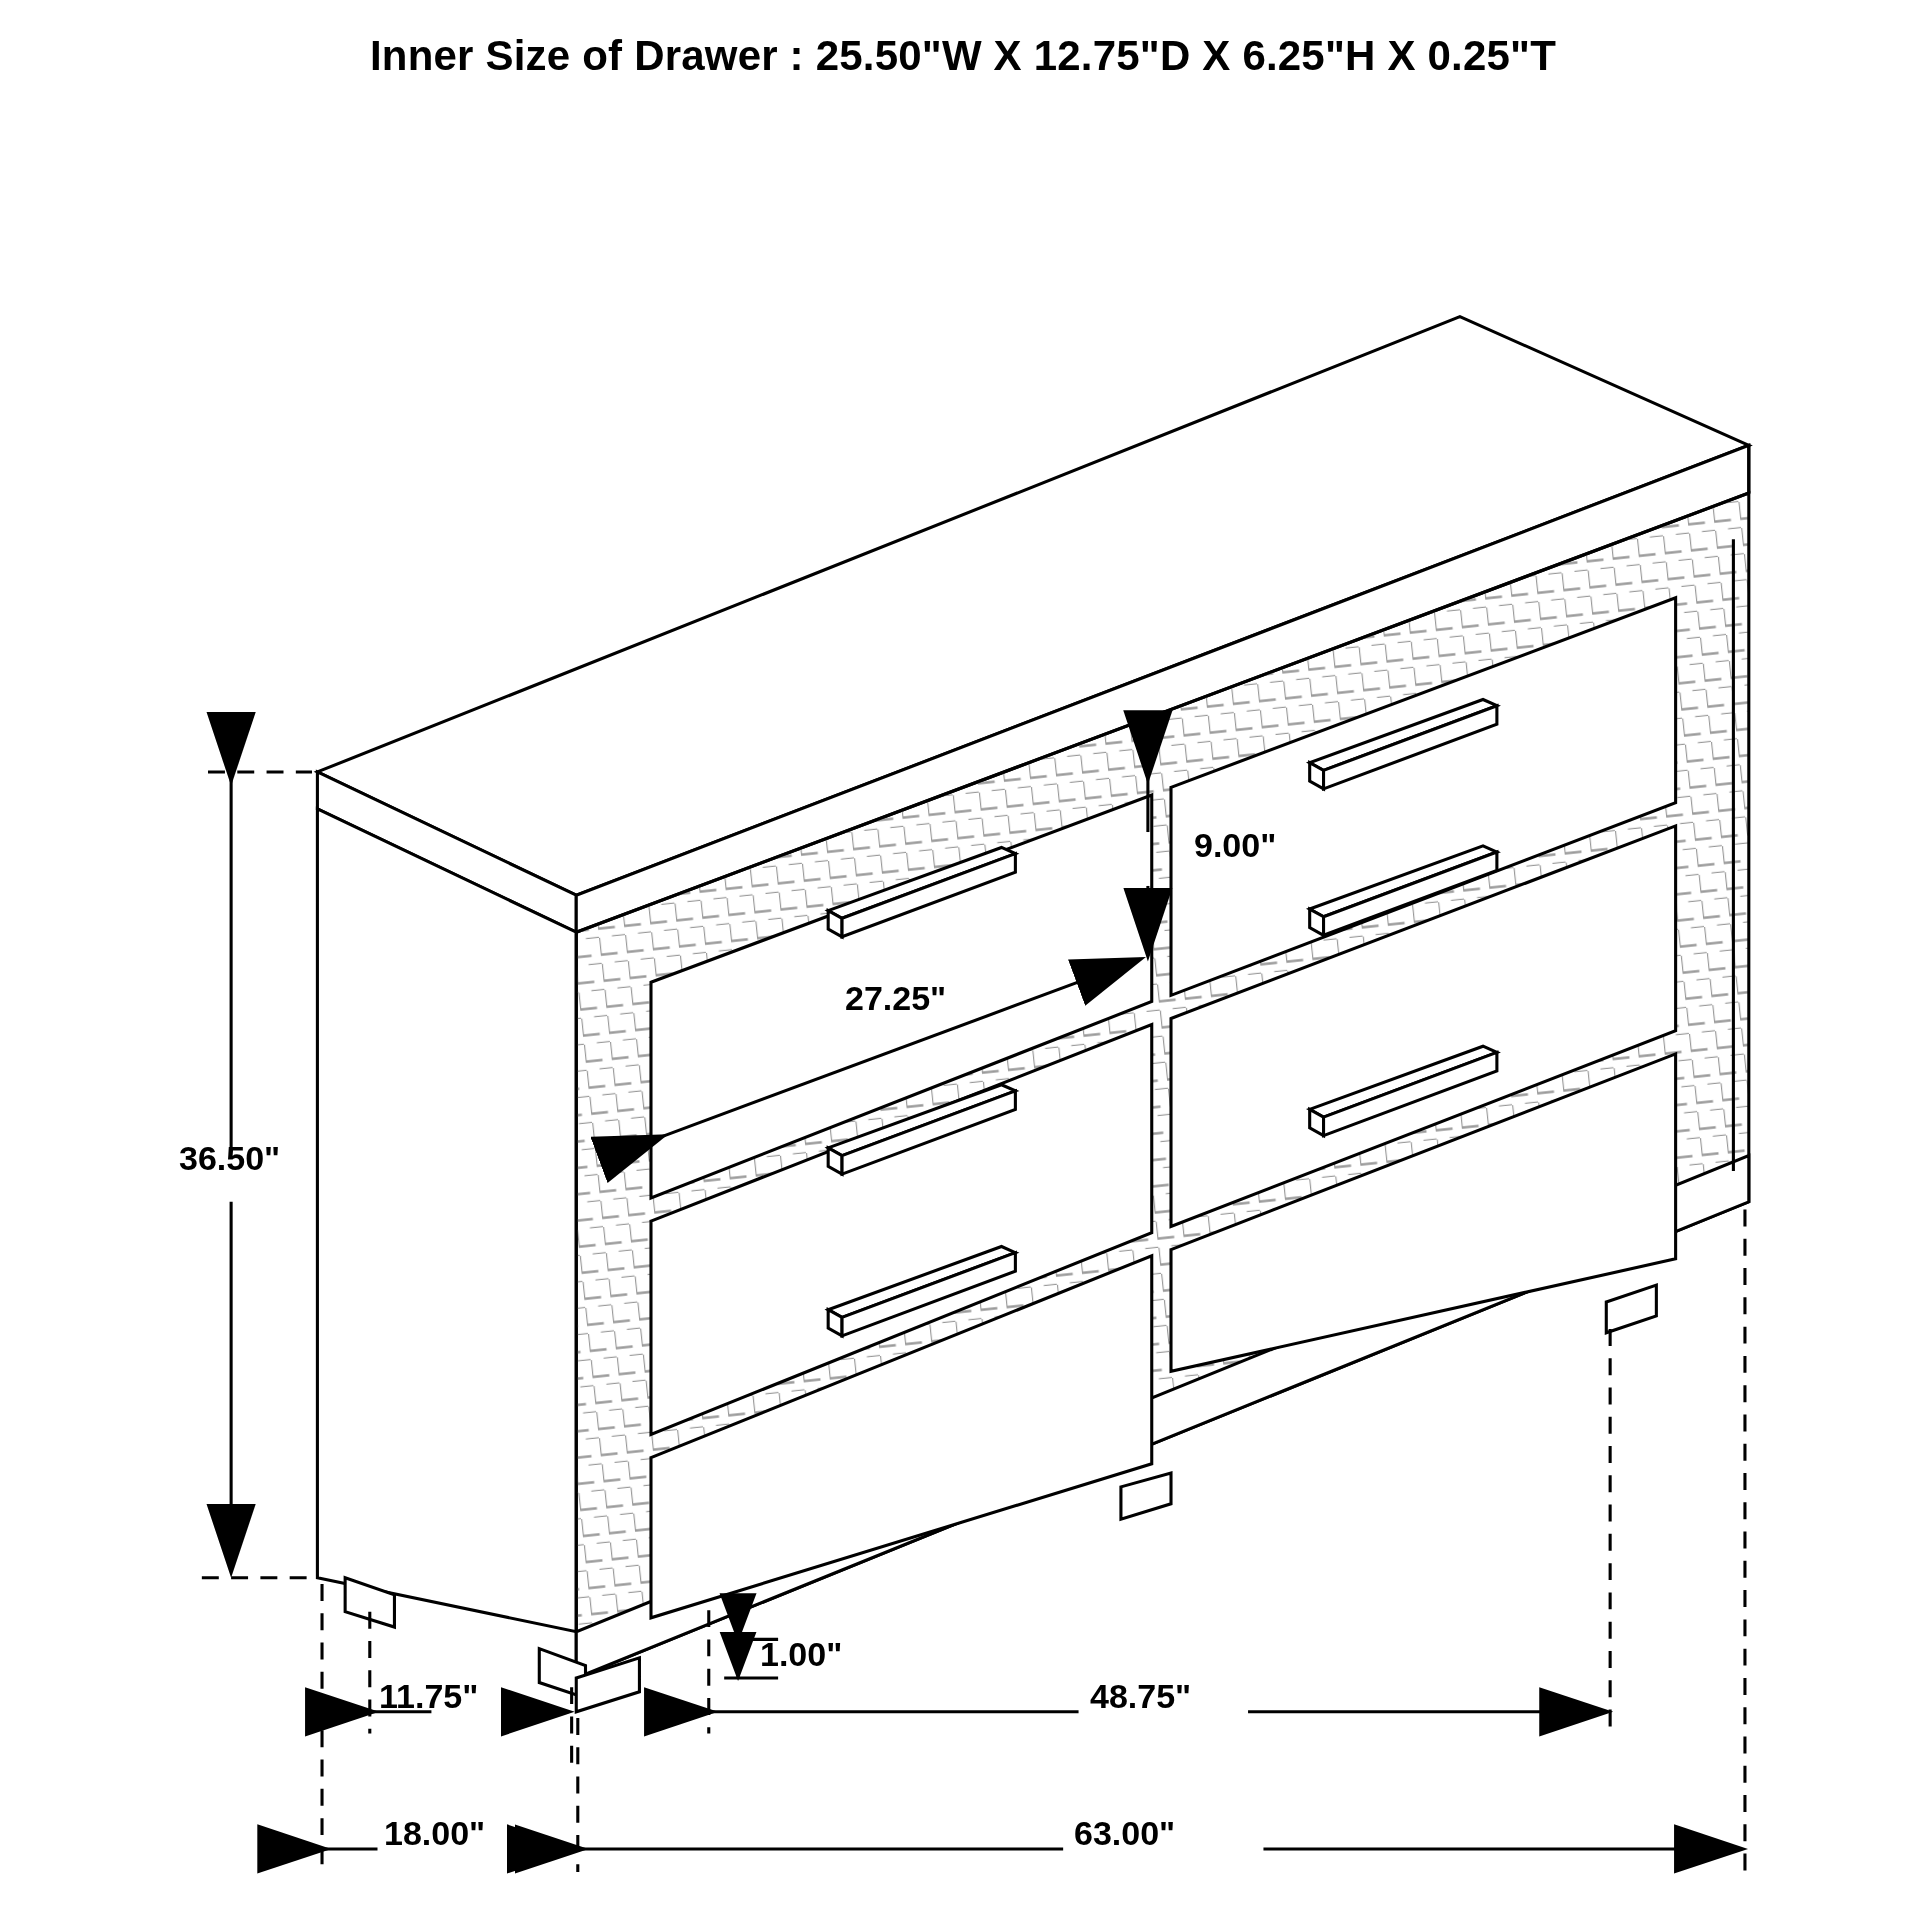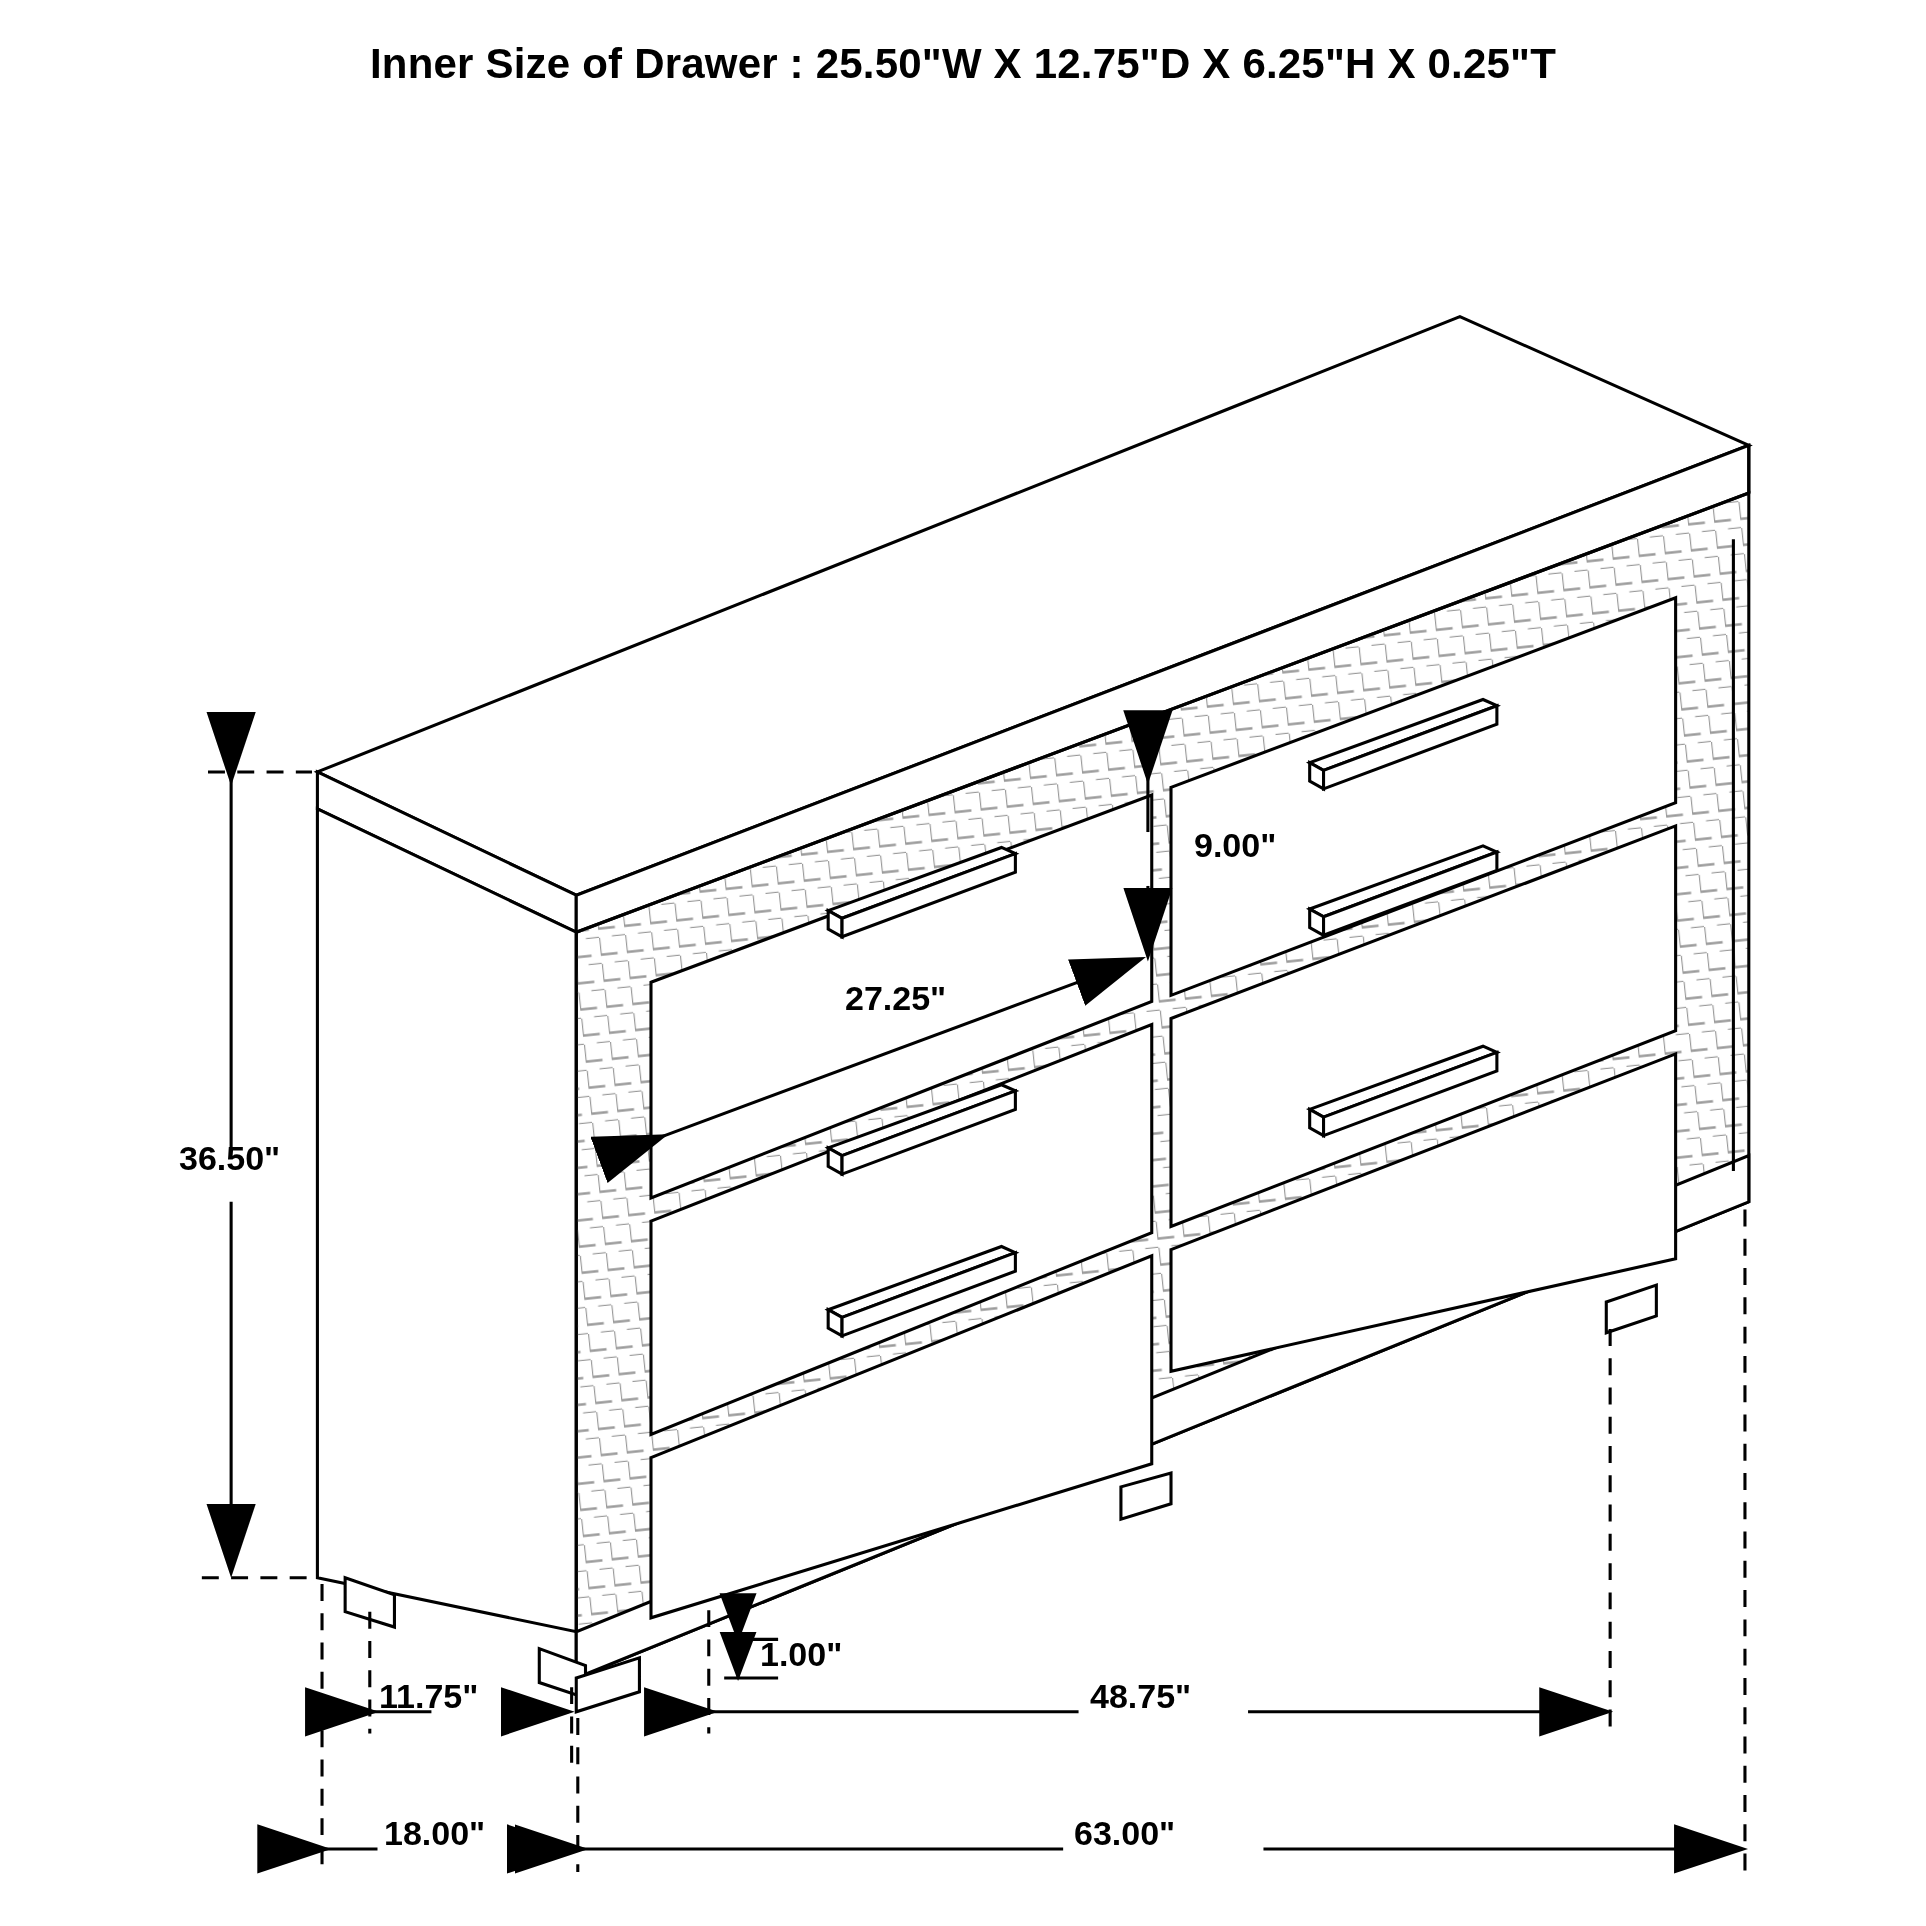--- a/index.html
+++ b/index.html
@@ -1,19 +1,19 @@
 <!DOCTYPE html>
 <html style="font-size:12.3px"><head>
 <meta charset="utf-8">
 <style>
   html,body{margin:0;padding:0;background:#ffffff;}
   body{width:1926px;height:1926px;position:relative;font-family:"Liberation Sans",sans-serif;overflow:hidden;}
   #stage{position:absolute;left:0;top:0;width:1926px;height:1926px;}
   .title{
-    position:absolute;left:0;top:40px;width:1926px;text-align:center;
+    position:absolute;left:0;top:32px;width:1926px;text-align:center;
     font-size:42px;font-weight:bold;color:#000;letter-spacing:0.2px;
   }
   svg{position:absolute;left:0;top:0;width:1926px;height:1926px;}
   .dimlabel{
     position:absolute;font-size:34px;font-weight:bold;color:#000;white-space:nowrap;
   }
 </style>
 </head>
 <body>
 

